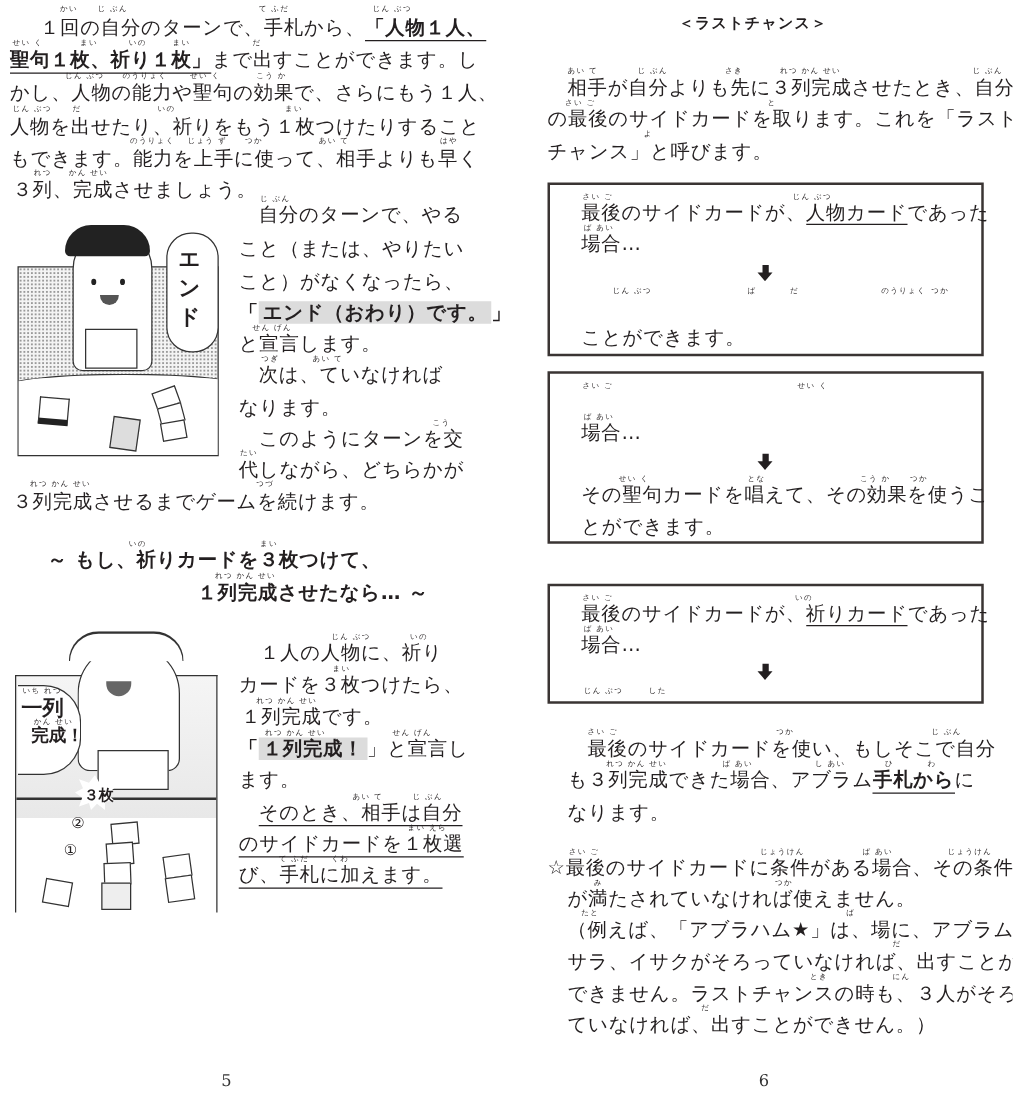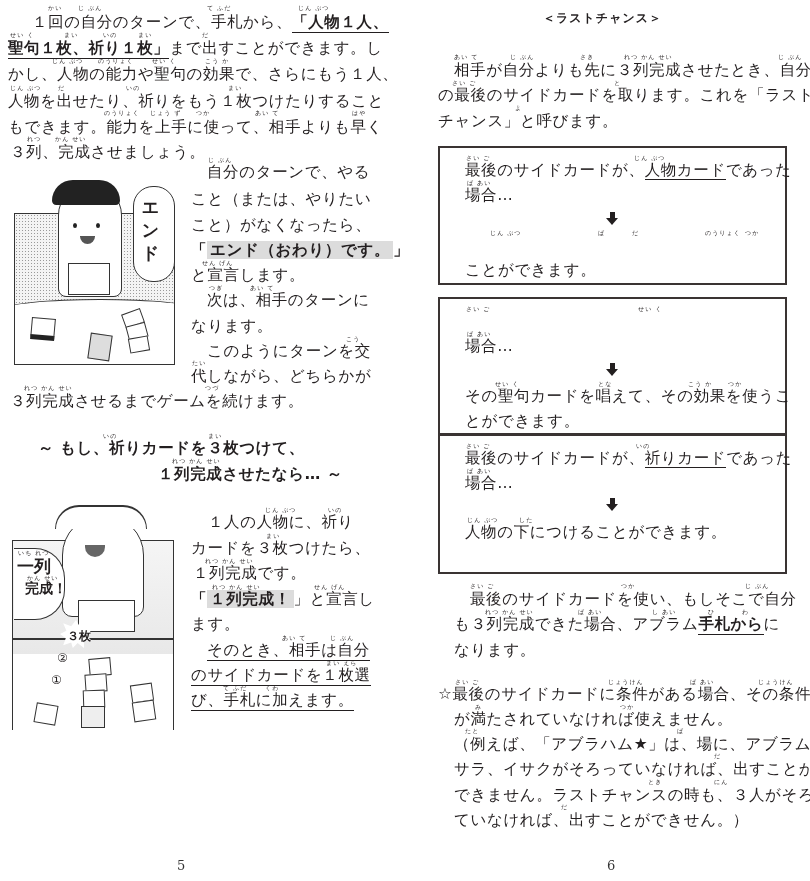--- a/index.html
+++ b/index.html
@@ -101,21 +101,21 @@
     <div class="line" style="left:207px;top:162px">自分のターンで、やる</div>
     <div class="line" style="left:191px;top:189px">こと（または、やりたい</div>
     <div class="line" style="left:191px;top:215px">こと）がなくなったら、</div>
     <div class="line" style="left:191px;top:240px">
       <span class="bold">「</span><span class="hl">エンド（おわり）です。</span><span class="bold">」</span>
     </div>
     <span class="ruby" style="left:202px;top:259px">せん げん</span>
     <div class="line" style="left:191px;top:265px">と宣言します。</div>
     <span class="ruby" style="left:209px;top:284px">つぎ</span>
     <span class="ruby" style="left:250px;top:284px">あい て</span>
-    <div class="line" style="left:207px;top:290px">次は、相手のターンに</div>
+    <div class="line" style="left:207px;top:290px">次は、ていなければ</div>
     <div class="line" style="left:191px;top:316px">なります。</div>
     <span class="ruby" style="left:346px;top:335px">こう</span>
     <div class="line" style="left:207px;top:341px">このようにターンを交</div>
     <span class="ruby" style="left:192px;top:359px">たい</span>
     <div class="line" style="left:191px;top:366px">代しながら、どちらかが</div>
     <span class="ruby" style="left:24px;top:384px">れつ かん せい</span>
     <span class="ruby" style="left:205px;top:384px">つづ</span>
     <div class="line" style="left:10px;top:391px">３列完成させるまでゲームを続けます。</div>
   </div>
 
@@ -230,35 +230,34 @@
         <div class="head"></div>
       </div>
     <span class="ruby" style="left:55px;top:81px">せい く</span>
     <span class="ruby" style="left:158px;top:81px">とな</span>
     <span class="ruby" style="left:248px;top:81px">こう か</span>
     <span class="ruby" style="left:288px;top:81px">つか</span>
     <div class="line" style="left:25px;top:87px">その聖句カードを唱えて、その効果を使うこ</div>
     <div class="line" style="left:25px;top:112px">とができます。</div>
   </div>
 
-  <div class="box" style="left:438px;top:434px;width:349px;height:140px">
+  <div class="box" style="left:438px;top:467px;width:349px;height:96px">
     <span class="ruby" style="left:26px;top:6px">さい ご</span>
     <span class="ruby" style="left:196px;top:6px">いの</span>
     <div class="line" style="left:25px;top:12px">
       <span>最後のサイドカードが、</span><span class="ul-thin">祈りカード</span><span>であった</span>
     </div>
     <span class="ruby" style="left:27px;top:31px">ば あい</span>
     <div class="line" style="left:25px;top:37px">場合…</div>
     <div class="arrow" style="left:172px;top:62px">
         <div class="shaft"></div>
         <div class="head"></div>
       </div>
     <span class="ruby" style="left:27px;top:80px">じん ぶつ</span>
     <span class="ruby" style="left:79px;top:80px">した</span>
-    <div class="line" style="left:25px;top:86px">人物の下につけることができます。</div>
   </div>
 
   <div>
     <span class="ruby" style="left:470px;top:582px">さい ご</span>
     <span class="ruby" style="left:621px;top:582px">つか</span>
     <span class="ruby" style="left:745px;top:582px">じ ぶん</span>
     <div class="line" style="left:470px;top:589px">最後のサイドカードを使い、もしそこで自分</div>
     <span class="ruby" style="left:485px;top:608px">れつ かん せい</span>
     <span class="ruby" style="left:578px;top:608px">ば あい</span>
     <span class="ruby" style="left:652px;top:608px">し あい</span>

